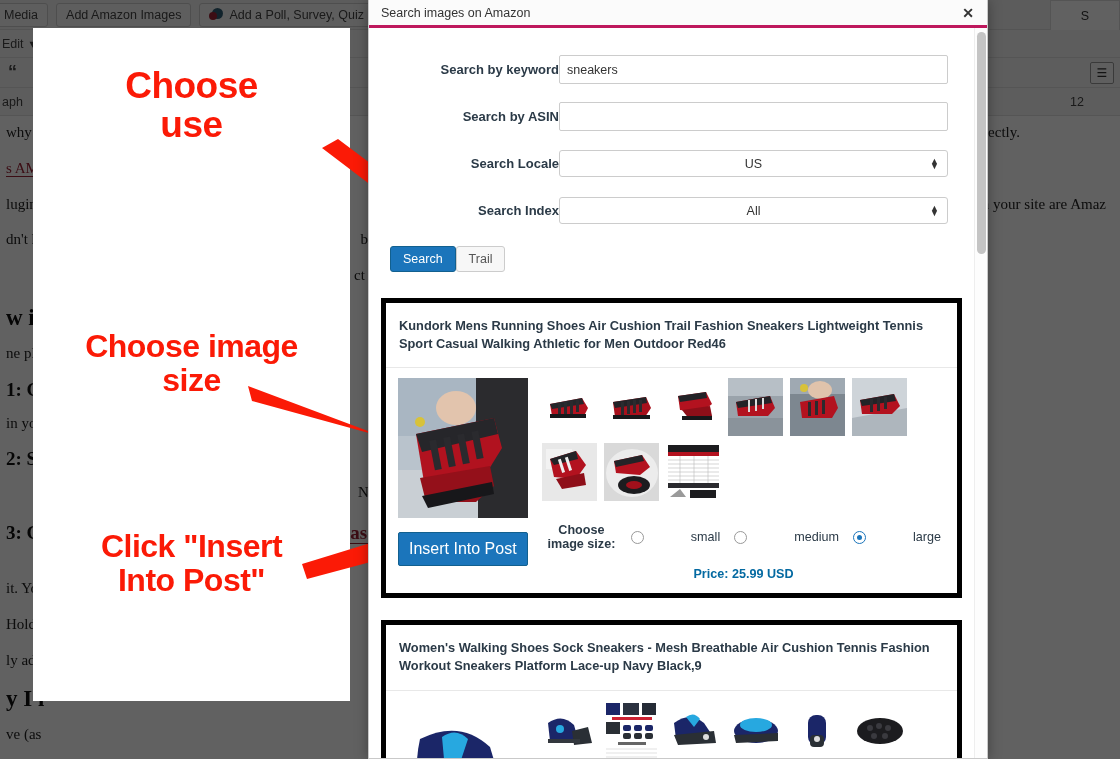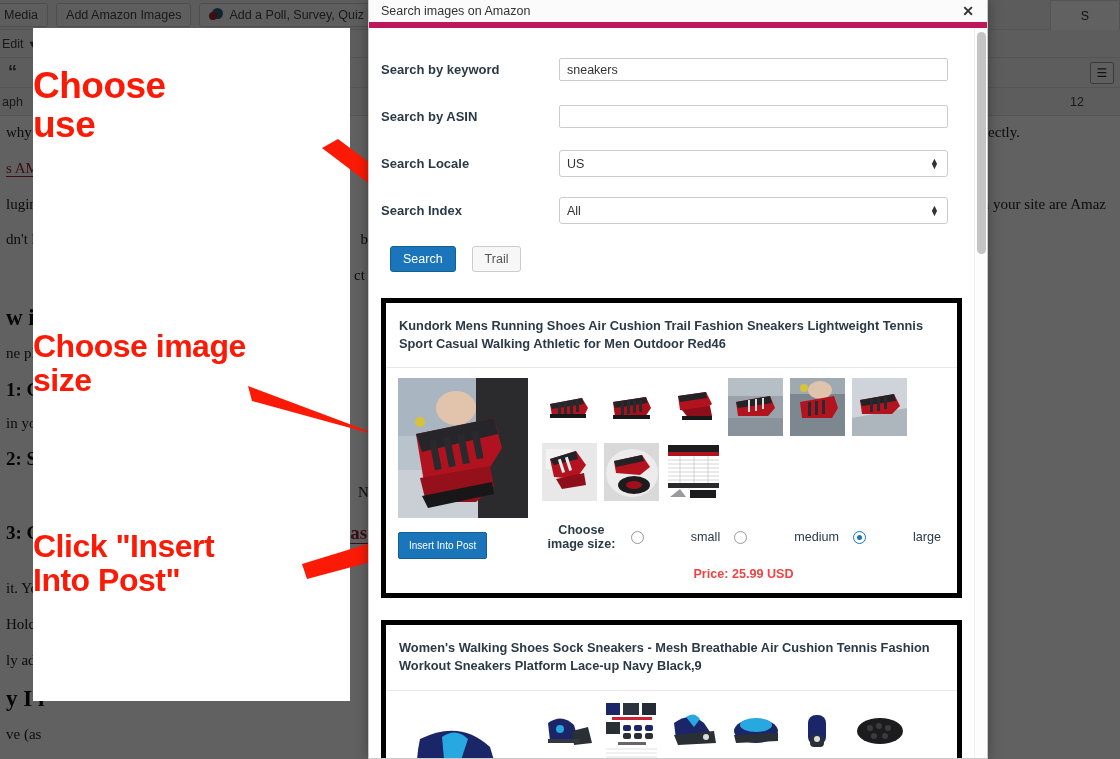--- a/index.html
+++ b/index.html
@@ -64,70 +64,70 @@
 
   
   .dim { position:absolute; inset:0; background:rgba(0,0,0,0.62); }
 
   
   .note-panel {
     position:absolute; left:33px; top:28px; width:317px; height:673px;
     background:#ffffff; z-index:30;
   }
   .note {
-    position:absolute; width:100%; text-align:left;
+    position:absolute; width:100%; text-align:center;
     color:#fb1a06; font-weight:bold; line-height:1.06;
     font-family:"Liberation Sans", sans-serif;
     letter-spacing:-0.5px;
   }
   .note1 { top:38px;  font-size:37px; }
   .note2 { top:302px; font-size:32px; }
   .note3 { top:502px; font-size:32px; }
 
   
   .arrows { position:absolute; inset:0; z-index:40; pointer-events:none; }
 
   
   .modal {
     position:absolute; left:368px; top:0px; width:620px; height:759px;
     background:#ffffff; z-index:50;
     box-shadow: 0 0 12px rgba(0,0,0,0.35);
     display:flex; flex-direction:column;
     border:1px solid #c9c9c9; border-top:none;
   }
   .modal-head {
-    height:28px; flex:0 0 28px; background:#fbfbfb; border-bottom:6px solid #be185d;
+    height:28px; flex:0 0 28px; background:#fbfbfb; border-bottom:3px solid #be185d;
     display:flex; align-items:center; padding:0 10px 0 12px;
   }
   .modal-title { font-size:12.5px; color:#333; font-weight:normal; flex:1; }
   .modal-close { font-size:14px; color:#333; cursor:pointer; line-height:1; padding:2px 3px; font-weight:bold;}
 
   .modal-body {
     flex:1 1 auto; position:relative; overflow:hidden; background:#fff;
   }
   .modal-scrollarea { position:absolute; inset:0 13px 0 0; overflow:hidden; }
 
   
   .form { padding: 18px 26px 0 12px; }
   .frow { display:flex; align-items:center; height:47px; }
-  .flabel { width:178px; font-size:13px; font-weight:bold; color:#2b3a47; }
+  .flabel { width:178px; font-size:13px; font-weight:bold; color:#2b3a47;text-align:right; }
   .finput {
-    flex:1; height:23px; border:1px solid #ccc; border-radius:2px;
+    flex:1; height:29px; border:1px solid #ccc; border-radius:2px;
     font-size:12.5px; color:#333; padding:0 7px; background:#fff;
     font-family:"Liberation Sans", sans-serif;
   }
   .fselect {
     flex:1; height:27px; border:1px solid #ccc; border-radius:3px; background:#fff;
     font-size:12.5px; color:#333; padding:8px 7px; position:relative;
-    display:flex; align-items:center;
+    display:flex; align-items:center;justify-content:center;
   }
   .fselect .spin { position:absolute; right:8px; top:50%; transform:translateY(-50%);
     display:flex; flex-direction:column; gap:1px; line-height:0.55; font-size:9px; color:#333; }
 
-  .btnrow { display:flex; gap:16px; padding: 12px 0 0 9px; }
+  .btnrow { display:flex; gap:0; padding: 12px 0 0 9px; }
   .btn-search {
     background:#1b75bb; color:#fff; border:1px solid #12608f; border-radius:3px;
     font-size:12.5px; padding:5px 12px; cursor:pointer; font-family:"Liberation Sans", sans-serif;
   }
   .btn-reset {
     background:#f7f7f7; color:#555; border:1px solid #ccc; border-radius:3px;
     font-size:12.5px; padding:5px 12px; cursor:pointer; font-family:"Liberation Sans", sans-serif;
   }
 
   .results { padding: 26px 12px 0 12px; }
@@ -136,38 +136,38 @@
   }
   .p-title {
     padding:14px 16px 14px 13px; font-size:12.8px; font-weight:bold; color:#2b3a47;
     line-height:1.42; border-bottom:1px solid #e8e8e8;
   }
   .p-body { display:flex; padding:10px 12px 12px 12px; gap:14px; }
   .p-main { width:130px; flex:0 0 130px; }
   .p-hero { width:130px; height:140px; border:0; overflow:hidden; }
   .btn-insert {
     margin-top:14px; background:#1b75bb; color:#fff; border:1px solid #12608f; border-radius:2px;
-    font-size:10px; padding:7px 10px; cursor:pointer; font-family:"Liberation Sans", sans-serif;
+    font-size:16px; padding:7px 10px; cursor:pointer; font-family:"Liberation Sans", sans-serif;
     display:inline-block;
   }
   .p-right { flex:1 1 auto;text-align:center; }
   .thumbs { display:flex; flex-wrap:wrap; gap:7px; align-content:flex-start; }
   .thumb { width:55px; height:58px; overflow:hidden; background:#fff; cursor:pointer; }
   .sizerow { margin-top:22px; display:flex; align-items:center; font-size:12.6px; color:#2b3a47; font-weight:bold; gap:4px; }
   .sizerow .radio {
     width:13px; height:13px; border:1px solid #999; border-radius:50%; background:#fff;
     display:inline-block; position:relative; margin:0 3px 0 6px; cursor:pointer; flex:0 0 auto;
   }
   .sizerow .radio.on { border-color:#1b75bb; }
   .sizerow .radio.on::after {
     content:""; position:absolute; left:3px; top:3px; width:5px; height:5px; border-radius:50%;
     background:#1b75bb;
   }
   .sizerow .opt { font-weight:normal; margin-right:4px;margin-left:40px; }
-  .price { margin-top:16px; font-size:12.6px; color:#ef4444; font-weight:bold; }
+  .price { margin-top:16px; font-size:12.6px; color:#0369a1; font-weight:bold; }
 
   
   .mscroll { position:absolute; right:0; top:0; width:13px; height:100%; background:#fdfdfd; border-left:1px solid #eee; }
   .mscroll .thumbbar { position:absolute; left:2px; top:4px; width:9px; height:222px; background:#c4c4c4; border-radius:5px; }
 
   
   .shoe { width:100%; height:100%; position:relative; overflow:hidden; }
 </style>
 </head>
 <body>

